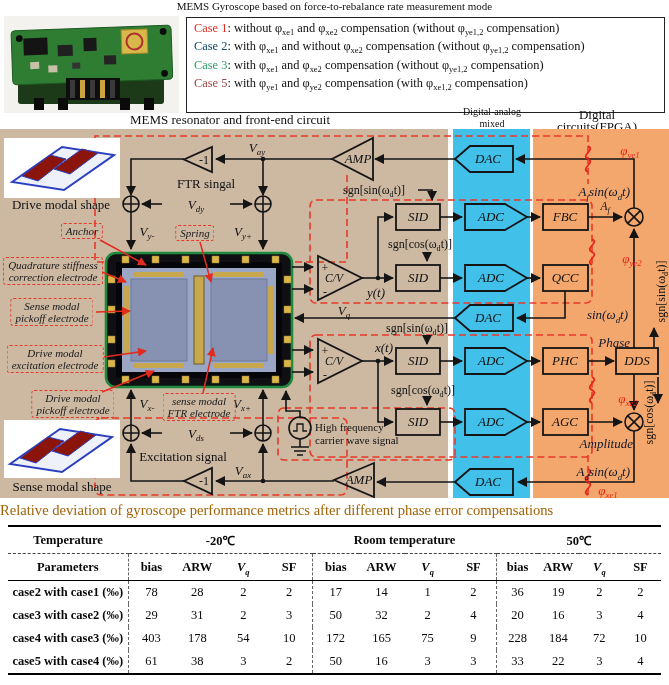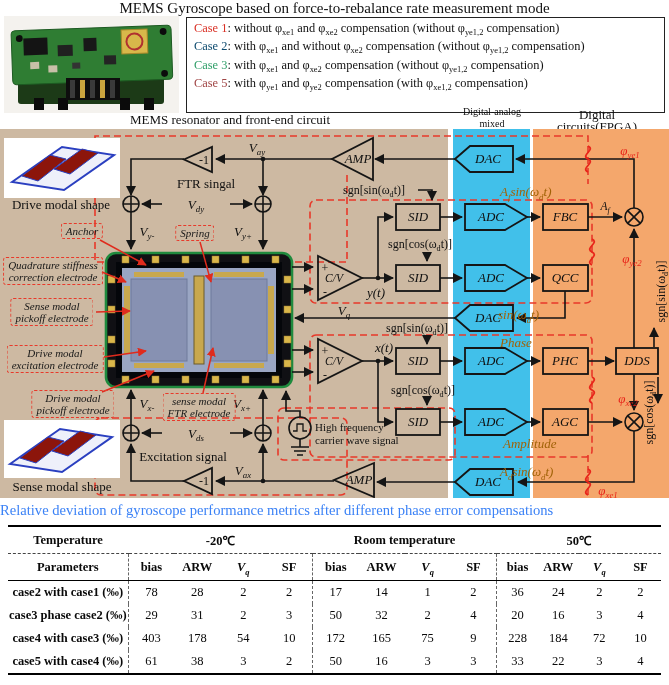--- a/index.html
+++ b/index.html
@@ -1,28 +1,28 @@
 <!DOCTYPE html>
 <html><head>
 <meta charset="utf-8">
 <style>
   html,body{margin:0;padding:0;background:#fff}
   .stage{position:relative;width:669px;height:685px;background:#fff;font-family:"Liberation Serif",serif;overflow:hidden}
   .abs{position:absolute}
-  .ttl{position:absolute;left:0;top:0;width:669px;text-align:center;font-size:15px;color:#111;white-space:nowrap}
+  .ttl{position:absolute;left:0;top:0;width:669px;text-align:center;font-size:11px;color:#111;white-space:nowrap}
   .legend{position:absolute;left:186px;top:17px;width:470px;height:93px;border:1.6px solid #222;background:#fff;padding:1px 0 0 7px}
   .case-line{font-size:12.4px;line-height:18.4px;white-space:nowrap;color:#111}
   .case-lab{font-weight:normal}
   .hdr{position:absolute;font-size:13px;color:#111;text-align:center;transform:translate(-50%,-50%);white-space:pre-line;line-height:12px}
   .band{position:absolute;top:129px;height:369px}
   .sig{position:absolute;font:italic 13px "Liberation Serif",serif;color:#101010;white-space:nowrap;transform:translate(-50%,-50%);line-height:13px}
   .sgn{font-style:normal;font-size:12px}
   .plain{font-style:normal}
   .small{font-size:11.5px}
-  .ra{position:absolute;width:130px;font:italic 13px "Liberation Serif",serif;color:#a16207;white-space:nowrap}
+  .ra{position:absolute;width:130px;text-align:right;font:italic 13px "Liberation Serif",serif;color:#0f172a;white-space:nowrap}
   .red{color:#e8251a}
   .rot{position:absolute;width:110px;text-align:center;font:12px "Liberation Serif",serif;color:#101010;transform:rotate(-90deg);white-space:nowrap}
   .co{position:absolute;transform:translate(-50%,-50%);border:1.3px dashed #e8392a;color:#181818;font:italic 11px "Liberation Serif",serif;text-align:center;padding:1px 4px;white-space:pre-line;line-height:12px;border-radius:3px}
   .carrier{position:absolute;left:315px;top:421px;font:11px "Liberation Serif",serif;color:#111;white-space:pre-line;line-height:13px}
   sub{font-size:68%;line-height:0}
   svg text.bt{font:italic 13px "Liberation Serif",serif;fill:#101010;text-anchor:middle}
   svg text.sm{font:italic 11.5px "Liberation Serif",serif;fill:#101010;text-anchor:middle}
   svg text.pm{font:12px "Liberation Serif",serif;fill:#101010;text-anchor:middle}
   .w{fill:none;stroke:#151515;stroke-width:1.6}
   .blk{fill:none;stroke:#151515;stroke-width:1.8}
@@ -30,21 +30,21 @@
   .ra2{fill:none;stroke:#e02b1d;stroke-width:1.5}
   .sq{fill:none;stroke:#e8251a;stroke-width:1.8}
   table.metrics{border-collapse:collapse;position:absolute;left:8px;top:525px;width:653px;border-top:2.6px solid #000;border-bottom:2.6px solid #000;table-layout:fixed}
   table.metrics td{font-family:"Liberation Serif",serif;font-size:12.5px;text-align:center;padding:0;height:23px;color:#0a0a0a}
   tr.trow td{border-bottom:1.2px dashed #444;height:26px}
   tr.prow td{border-bottom:1.6px solid #000;height:26px}
   td.lab{text-align:left;font-weight:bold;padding-left:13px}
   td.hd{font-weight:bold}
   td.sepR{border-right:1.2px dashed #666}
   td.it{font-style:italic;font-weight:bold}
-  .tbl-title{position:absolute;left:0;top:502px;width:535px;text-align:center;font-size:14.6px;color:#3b82f6;white-space:nowrap}
+  .tbl-title{position:absolute;left:0;top:502px;width:535px;text-align:center;font-size:14.6px;color:#a16207;white-space:nowrap}
 </style>
 </head>
 <body>
 
 <div class="stage">
 
   <div class="ttl">MEMS Gyroscope based on force-to-rebalance rate measurement mode</div>
 
   <svg class="abs" style="left:4px;top:16px" width="175" height="97" viewBox="0 0 175 97">
     <rect x="0" y="0" width="175" height="97" fill="#f4f2ee"></rect>
@@ -453,26 +453,26 @@
       <td class="lab sepR">case2 with case1 (‰)</td>
       <td>78</td>
       <td>28</td>
       <td>2</td>
       <td class="sepR">2</td>
       <td>17</td>
       <td>14</td>
       <td>1</td>
       <td class="sepR">2</td>
       <td>36</td>
-      <td>24</td>
+      <td>19</td>
       <td>2</td>
       <td>2</td>
     </tr>
     <tr>
-      <td class="lab sepR">case3 phase case2 (‰)</td>
+      <td class="lab sepR">case3 with case2 (‰)</td>
       <td>29</td>
       <td>31</td>
       <td>2</td>
       <td class="sepR">3</td>
       <td>50</td>
       <td>32</td>
       <td>2</td>
       <td class="sepR">4</td>
       <td>20</td>
       <td>16</td>

